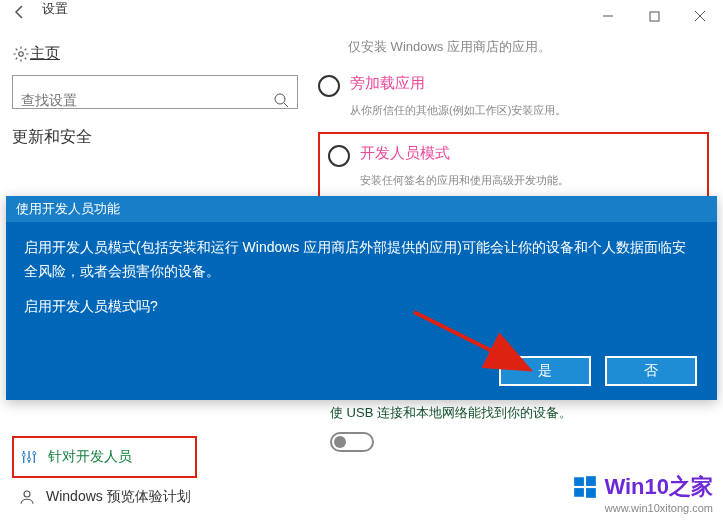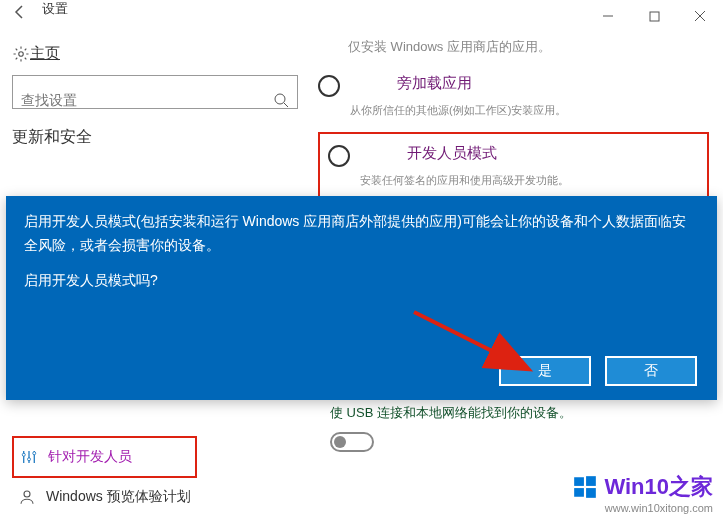--- a/index.html
+++ b/index.html
@@ -18,28 +18,28 @@
   .home-label { font-size:15px; }
 
   .searchbox { border:1px solid #999; height:34px; display:flex; align-items:flex-end; padding:0 8px; margin-bottom:18px; }
   .searchbox input { border:none; outline:none; flex:1; font-size:14px; background:transparent; }
   .searchbox .sicon { color:#555; }
 
   .section-header { font-size:16px; color:#333; margin-bottom:23px; }
 
   .sidebar-item { display:flex; align-items:center; gap:10px; padding:10px 6px; font-size:14px; color:#333; }
   .dev-item { border:2px solid #d21; }
-  .dev-item span.txt { color:#a21caf; }
+  .dev-item span.txt { color:#15803d; }
 
   .content { flex:1; padding: 0 14px 0 8px; position:relative; }
   .toptext { color:#888; font-size:13px; padding-top:6px; padding-left:30px; }
 
   .radio-row { display:flex; align-items:flex-start; gap:10px; margin-top:18px; }
   .radio-circle { width:22px; height:22px; border:2px solid #333; border-radius:50%; flex-shrink:0; margin-top:1px; }
-  .radio-label { font-size:15px; color:#701a75;margin-left:47px; }
+  .radio-label { font-size:15px; color:#ec4899; }
   .radio-desc { color:#888; font-size:11px; margin-left:32px; margin-top:6px; }
 
   .devbox { border:2px solid #d21; padding:10px 8px 12px 8px; margin-top:14px; }
 
   .dialog { position:absolute; left:6px; right:6px; top:196px; height:204px; background:#0067b8; color:#fff; box-shadow:0 3px 12px rgba(0,0,0,0.25); }
   .dialog-title { background:#197ec8; color:#fff; padding:4px 10px; font-size:13px; }
   .dialog-body { padding:14px 18px; font-size:14px; line-height:1.7; }
   .dialog-q { padding:0 18px; font-size:14px; }
   .dialog-btns { position:absolute; right:20px; bottom:14px; display:flex; gap:14px; }
   .dlgbtn { width:92px; height:30px; background:#1f8cd6; border:2px solid #fff; color:#fff; display:flex; align-items:center; justify-content:center; font-size:14px; }
@@ -145,20 +145,21 @@
       </div>
       <div class="radio-desc">安装任何签名的应用和使用高级开发功能。</div>
     </div>
   </div>
 </div>
 
 <div class="below">使 USB 连接和本地网络能找到你的设备。</div>
 <div class="toggle"></div>
 
 <div class="dialog">
+  <div class="dialog-title">使用开发人员功能</div>
   <div class="dialog-body">启用开发人员模式(包括安装和运行 Windows 应用商店外部提供的应用)可能会让你的设备和个人数据面临安全风险，或者会损害你的设备。</div>
   <div class="dialog-q">启用开发人员模式吗?</div>
   <div class="dialog-btns">
     <div class="dlgbtn yes">是</div>
     <div class="dlgbtn">否</div>
   </div>
 </div>
 
 <svg class="arrow" width="140" height="80">
   <defs>

